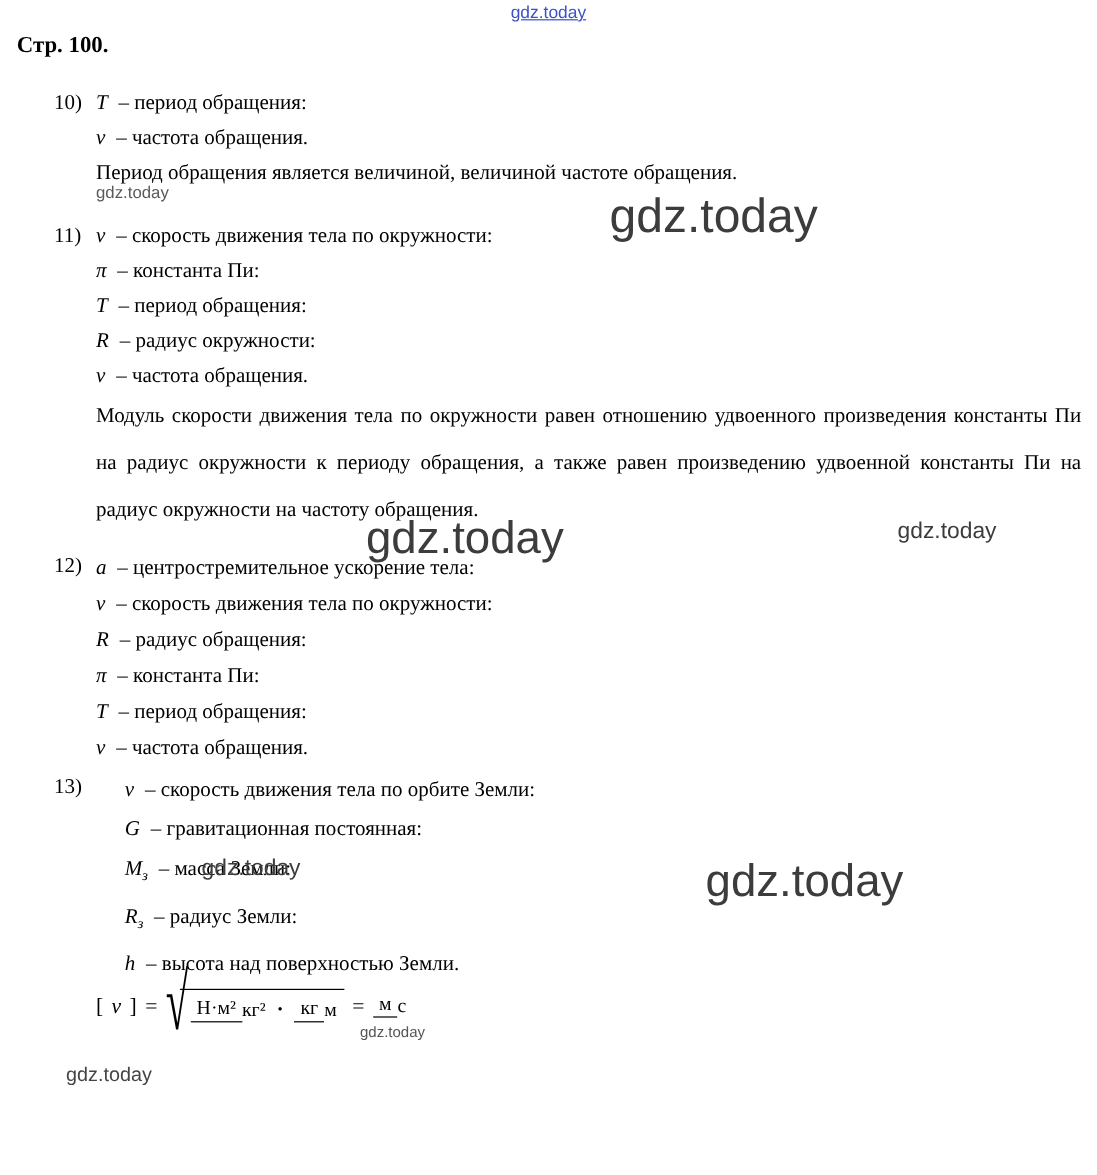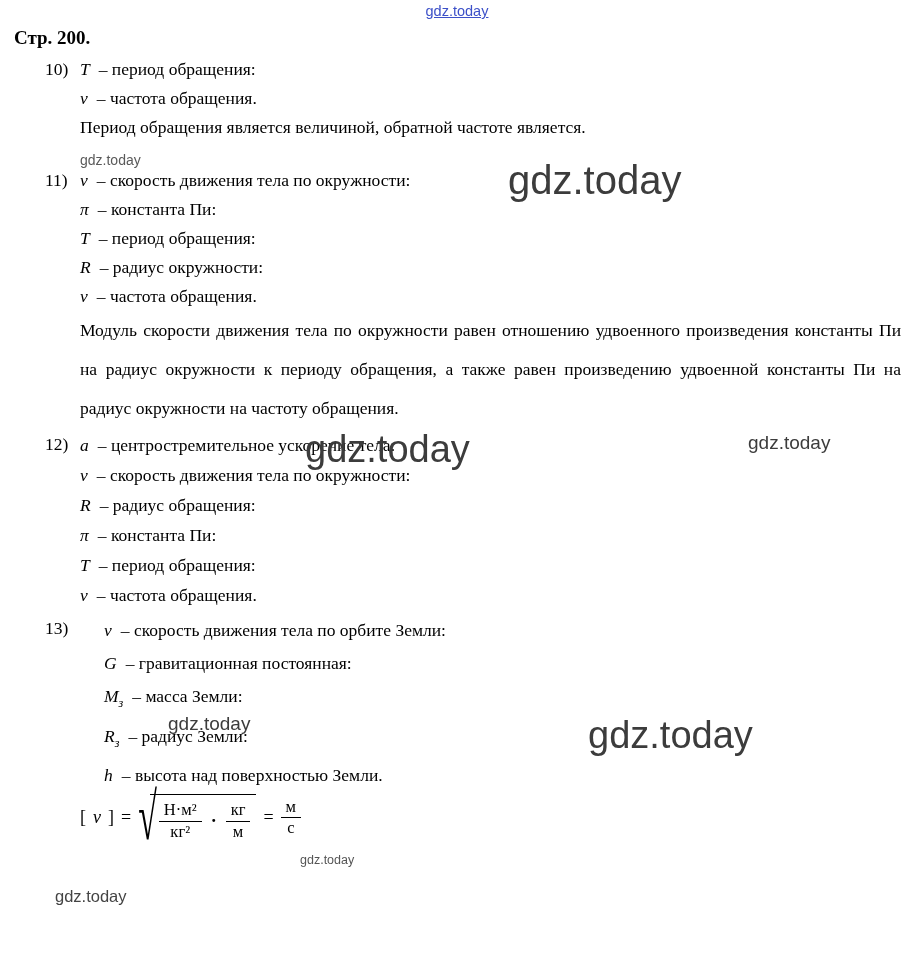--- a/index.html
+++ b/index.html
@@ -26,34 +26,34 @@
   .page-header{margin:27px 0 0 14px;font-weight:bold;font-size:19px;}
 
   .item{position:relative;margin-left:45px;margin-right:13px;padding-left:35px;}
   .item-num{position:absolute;left:0;top:0;line-height:29px;}
   .def{line-height:29px;}
   .sym{font-style:italic;}
   .sub{font-style:italic;font-size:12px;vertical-align:sub;}
   .deftext{margin-left:9px;}
   .para{margin:0;text-align:justify;text-align-last:left;line-height:39px;}
 
-  #item10{margin-top:6px;}
+  #item10{margin-top:22px;}
   #item10 .para{line-height:29px;}
   #item11{margin-top:24px;}
-  #item12{margin-top:2px;}
+  #item12{margin-top:13px;}
   #item12 .def{line-height:30px;}
   #item12 .para{line-height:38px;}
   #item13{margin-top:4px;}
   #item13 .def{line-height:33px;margin-left:24px;}
 
   
   .formula{margin-left:80px;margin-top:2px;display:flex;align-items:center;
            gap:7px;font-size:18px;}
   .f-var{font-style:italic;}
-  .frac{display:inline-flex;flex-direction:column;align-items:center;
+  .frac{display:inline-flex;flex-direction:row;align-items:center;
         line-height:1.15;font-size:16.5px;}
   .frac .num{border-bottom:1.4px solid #000;padding:0 5px 1px;}
   .frac .den{padding-top:1px;}
   .sqrt{display:inline-flex;align-items:center;}
   .sqrt-sign{font-size:34px;transform:scaleY(1.95);transform-origin:center;
         display:inline-block;margin-right:-7px;line-height:1;font-weight:400;}
   .radicand{border-top:1.6px solid #000;display:inline-flex;align-items:center;
         gap:9px;padding:6px 6px 0 9px;}
   .mdot{font-weight:bold;}
 </style>
@@ -63,31 +63,31 @@
 <span class="wm wm-top">gdz.today</span>
 <span class="wm wm-1">gdz.today</span>
 <span class="wm wm-2">gdz.today</span>
 <span class="wm wm-3">gdz.today</span>
 <span class="wm wm-4">gdz.today</span>
 <span class="wm wm-5">gdz.today</span>
 <span class="wm wm-6">gdz.today</span>
 <span class="wm wm-7">gdz.today</span>
 <span class="wm wm-8">gdz.today</span>
 
-<div class="page-header">Стр. 200.</div>
+<div class="page-header">Стр. 100.</div>
 
 <div class="item" id="item10">
   <span class="item-num">10)</span>
   <div class="def">
     <span class="sym">T</span><span class="deftext">– период обращения:</span>
   </div>
   <div class="def">
     <span class="sym">ν</span><span class="deftext">– частота обращения.</span>
   </div>
-  <p class="para">Период обращения является величиной, обратной частоте является.</p>
+  <p class="para">Период обращения является величиной, величиной частоте обращения.</p>
 </div>
 
 <div class="item" id="item11">
   <span class="item-num">11)</span>
   <div class="def">
     <span class="sym">v</span><span class="deftext">– скорость движения тела по окружности:</span>
   </div>
   <div class="def">
     <span class="sym">π</span><span class="deftext">– константа Пи:</span>
   </div>

